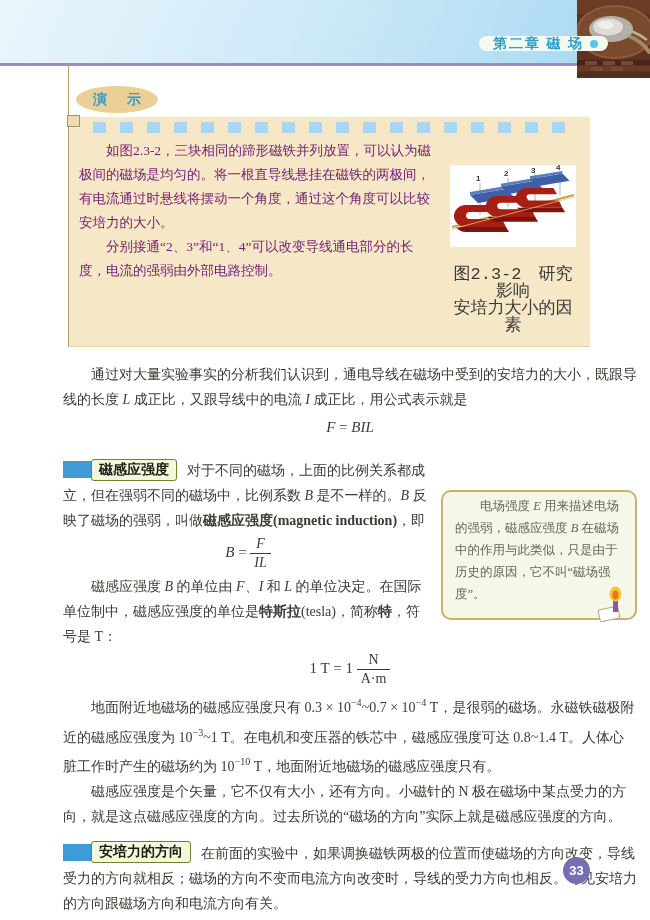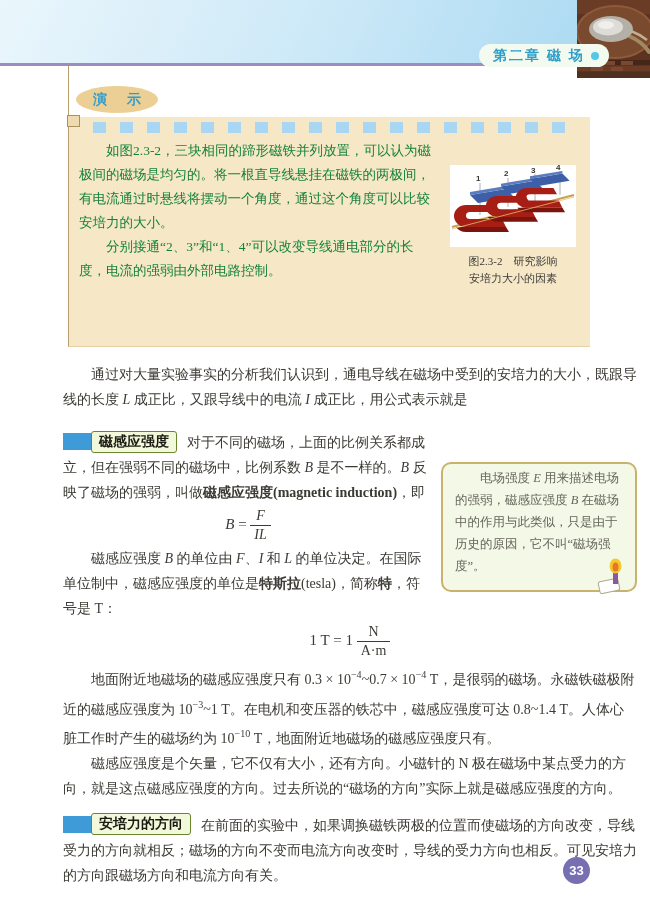--- a/index.html
+++ b/index.html
@@ -7,24 +7,23 @@
     width:650px;height:920px;position:relative;background:#ffffff;overflow:hidden;
     font-family:"Liberation Serif","DejaVu Serif",serif;color:#3c3a34;
   }
   
   .header{
     position:absolute;left:0;top:0;width:650px;height:63px;
     background:linear-gradient(115deg,#eaf6fc 0%,#cfeaf8 45%,#a5d7f1 100%);
   }
   .purple-line{position:absolute;left:0;top:63px;width:650px;height:3px;background:#9c8cc0;}
   .chapter-badge{
-    position:absolute;left:479px;top:36px;height:23px;padding:0 10px 0 14px;
+    position:absolute;left:479px;top:36px;height:15px;padding:0 10px 0 14px;
     background:#f3faf0;border-radius:12px;display:flex;align-items:center;z-index:5;
-    font-family:Liberation Sans, sans-serif;
-    margin-top:8px;
+    font-family:Liberation Serif, serif;
   }
   .chapter-badge .txt{font-size:14px;font-weight:bold;color:#2f9ec9;letter-spacing:2px;}
   .chapter-badge .dot{width:8px;height:8px;border-radius:50%;background:#57c7e6;margin-left:6px;}
   .corner-photo{position:absolute;right:0;top:0;width:73px;height:78px;z-index:4;}
   
   .left-rule{position:absolute;left:68px;top:66px;width:1px;height:52px;background:#b89e6a;}
   .demo-label{
     position:absolute;left:76px;top:86px;width:82px;height:27px;border-radius:50%;
     background:#eccf95;display:flex;align-items:center;justify-content:center;
     font-family:"Liberation Sans","DejaVu Sans",sans-serif;
@@ -37,28 +36,28 @@
   }
   .demo-dashes{
     position:absolute;left:24px;right:20px;top:5px;height:11px;
     background:repeating-linear-gradient(to right,#a9d6f2 0 13px,transparent 13px 27px);
   }
   .demo-corner{position:absolute;left:-2px;top:-2px;width:11px;height:10px;background:#efdcae;border:1px solid #a8925e;}
   .demo-figure{float:right;width:130px;margin-left:10px;margin-top:26px;text-align:center;}
   .demo-figure .img{width:126px;height:82px;background:#ffffff;position:relative;margin:0 auto;}
   .fig-label{position:absolute;font-size:8px;font-weight:bold;color:#333;font-family:"Liberation Sans",sans-serif;}
   .demo-figcap{
-    margin-top:6px;font-family:Liberation Serif, serif;
-    font-size:11px;line-height:17px;color:#3a3a3a;
+    margin-top:19px;font-family:Liberation Mono, monospace;
+    font-size:17px;line-height:17px;color:#3a3a3a;
   }
   .demo-title{
     font-family:"Liberation Sans","DejaVu Sans",sans-serif;text-align:center;
     font-size:15px;font-weight:bold;color:#32302a;line-height:22px;
   }
-  .demo-box p{margin:0;font-size:13.5px;line-height:24px;text-indent:2em;color:#15803d;}
+  .demo-box p{margin:0;font-size:13.5px;line-height:24px;text-indent:2em;color:#701a75;}
   
   .text-main{position:absolute;left:63px;top:362px;width:574px;}
   .text-main p{margin:0;font-size:14px;line-height:25px;}
   p.ind{text-indent:2em;}
   .formula{text-align:center;font-size:15px;margin:2px 0;line-height:26px;}
   .mi{font-style:italic;}
   .frac{display:inline-block;vertical-align:middle;text-align:center;font-size:14px;}
   .frac .num{display:block;border-bottom:1px solid #3c3a34;padding:0 4px;line-height:18px;}
   .frac .den{display:block;line-height:18px;padding:0 4px;}
   .sec-head{display:inline-flex;align-items:center;margin-right:10px;vertical-align:-3px;}
@@ -163,20 +162,21 @@
       <div>安培力大小的因素</div>
     </div>
   </div>
 
   <p>如图2.3-2，三块相同的蹄形磁铁并列放置，可以认为磁极间的磁场是均匀的。将一根直导线悬挂在磁铁的两极间，有电流通过时悬线将摆动一个角度，通过这个角度可以比较安培力的大小。</p>
   <p>分别接通“2、3”和“1、4”可以改变导线通电部分的长度，电流的强弱由外部电路控制。</p>
 </div>
 
 <div class="text-main">
   <p class="ind"><span>通过对大量实验事实的分析我们认识到，通电导线在磁场中受到的安培力的大小，既跟导线的长度 </span><span style="font-style: italic;">L</span><span> 成正比，又跟导线中的电流 </span><span style="font-style: italic;">I</span><span> 成正比，用公式表示就是</span></p>
+  <div class="formula"><span style="font-style: italic;">F</span><span> = </span><span style="font-style: italic;">BIL</span></div>
 
   <div class="sec1-row">
     <div class="sec1-left">
       <p><span class="sec-head">
             <span class="bar"></span>
             <span class="lbl">磁感应强度</span>
           </span><span><span>对于不同的磁场，上面的比例关系都成立，但在强弱不同的磁场中，比例系数 </span><span style="font-style: italic;">B</span><span> 是不一样的。</span><span style="font-style: italic;">B</span><span> 反映了磁场的强弱，叫做</span><span style="font-weight: bold;">磁感应强度(magnetic induction)</span><span>，即</span></span></p>
       <div class="formula">
         <span class="mi">B</span>
         <span>=</span>

